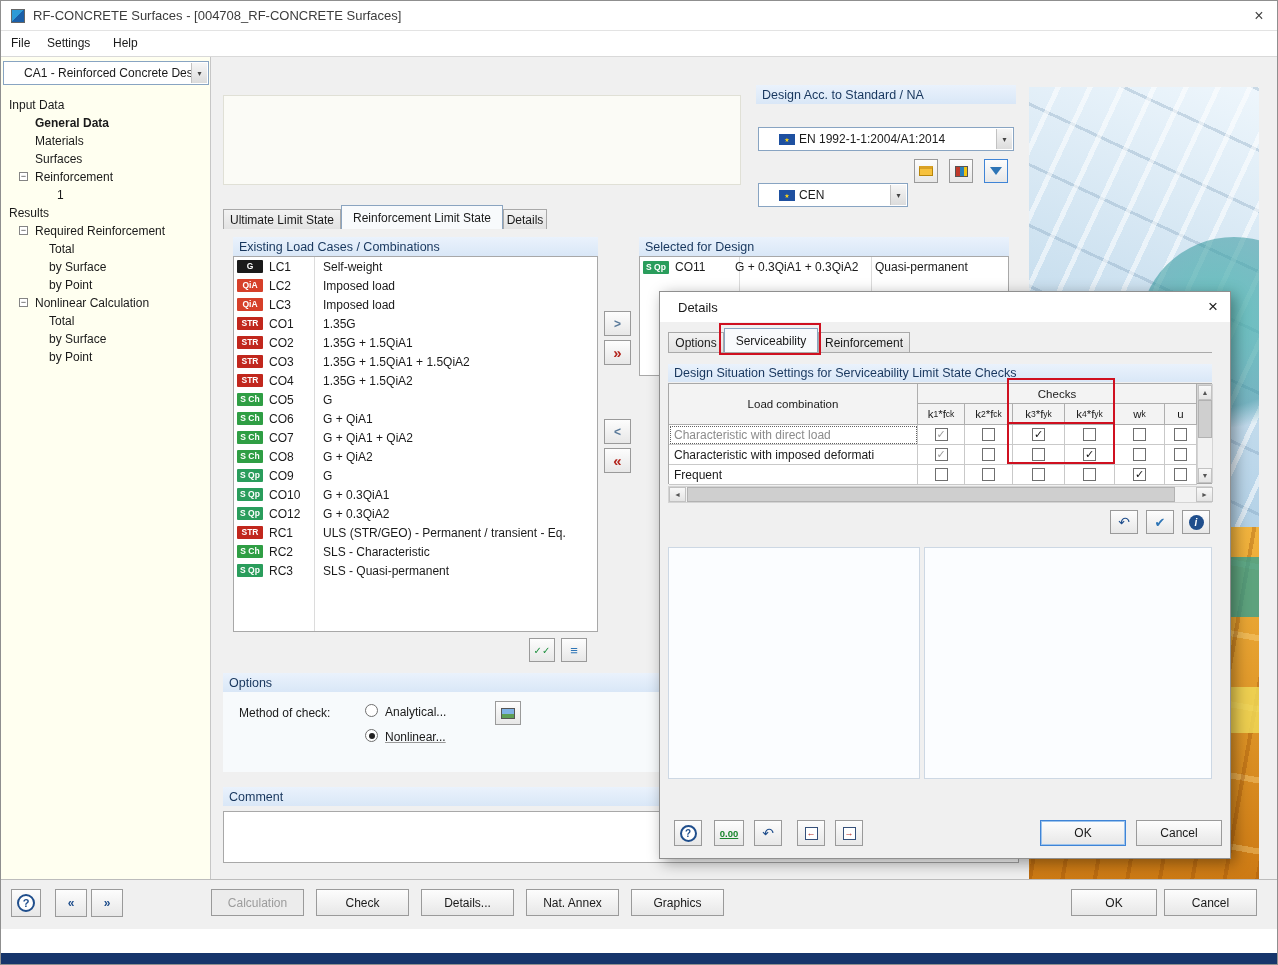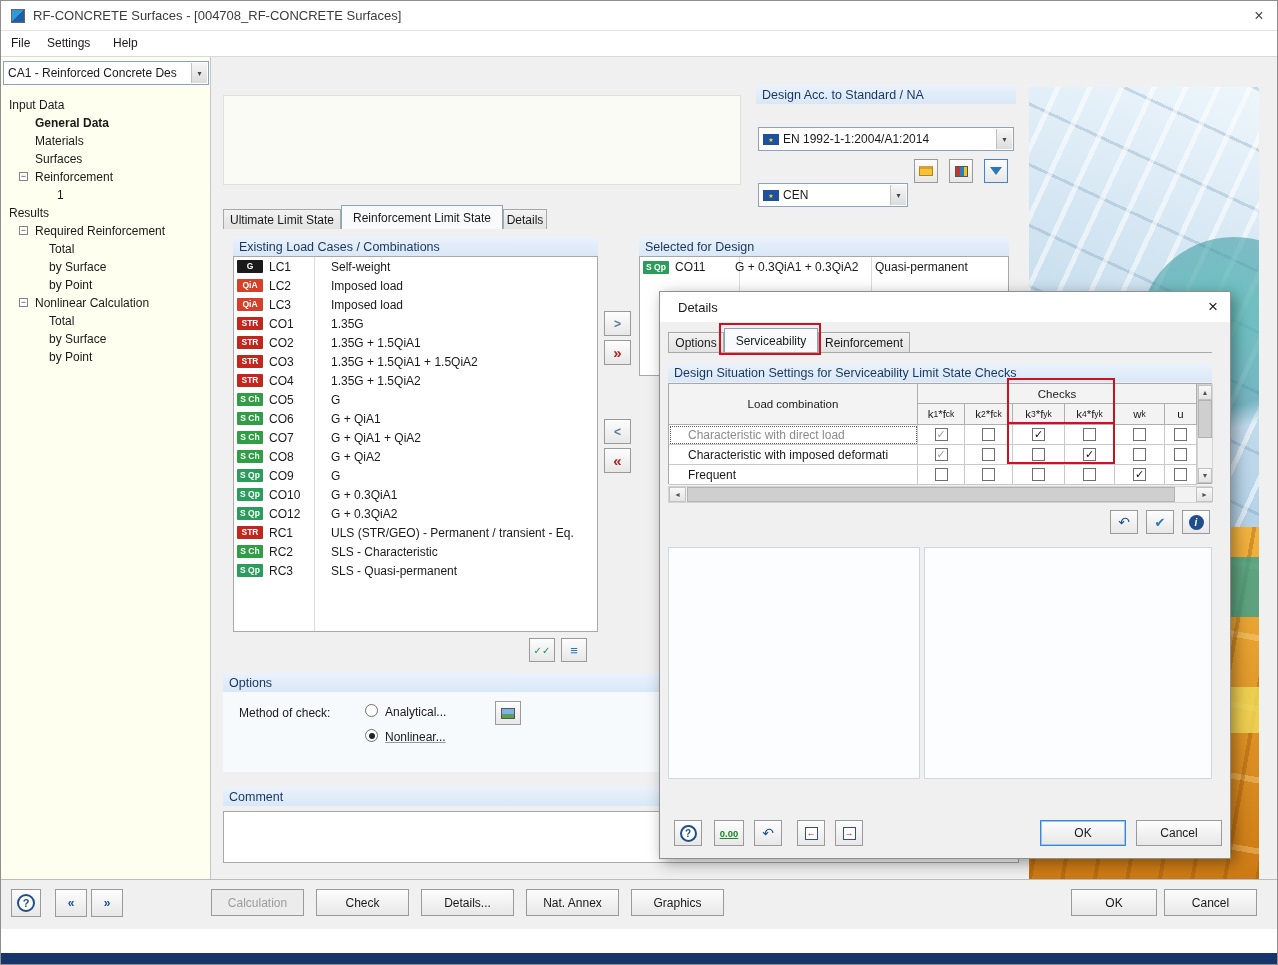--- a/index.html
+++ b/index.html
@@ -9,48 +9,48 @@
     overflow:hidden;border:1px solid #8f8f8f}
   .a{position:absolute}
   sub{font-size:8.5px}
   
   .band{background:linear-gradient(#eaf2fc,#d9e7f7);color:#17365d;font-size:12.5px;
     display:flex;align-items:center;padding:0 6px;white-space:nowrap;overflow:hidden}
   .btn{display:flex;align-items:center;justify-content:center;
     background:linear-gradient(#fdfdfd,#e7e7e7);border:1px solid #9a9a9a;font-size:12px;white-space:nowrap}
   .btn.disabled{color:#9c9c9c;background:#ececec}
   .btn.default{border:1px solid #3f84d6;box-shadow:inset 0 0 0 1px #9cc3ec}
-  .combo{background:#fff;border:1px solid #88a4c2;display:flex;align-items:center;padding-left:4px;position:relative;font-size:12px;white-space:nowrap;overflow:hidden}
+  .combo{background:#fff;border:1px solid #88a4c2;display:flex;align-items:center;padding-left:20px;position:relative;font-size:12px;white-space:nowrap;overflow:hidden}
   .combo .arrowbox{position:absolute;right:1px;top:1px;bottom:1px;width:16px;background:linear-gradient(#f6f6f6,#dcdcdc);
     border-left:1px solid #c2c2c2;display:flex;align-items:center;justify-content:center;font-size:8px;color:#444}
   .flag{width:16px;height:11px;background:#1e50a0;display:inline-flex;align-items:center;justify-content:center;
     color:#ffd617;font-size:6px;margin-right:4px;flex:none}
   .tab{display:flex;align-items:center;justify-content:center;border:1px solid #a9a9a9;border-bottom:none;
     background:linear-gradient(#f3f3f3,#e2e2e2);font-size:12px;white-space:nowrap}
   .tab.active{background:#f8fafc;border-color:#8aa4c0;z-index:2}
   .cbx{width:13px;height:13px;border:1px solid #6f6f6f;background:#fff;display:flex;align-items:center;justify-content:center;flex:none}
   .cbx i{font-style:normal;font-size:11px;font-weight:bold;line-height:1}
   .radio{width:13px;height:13px;border:1px solid #6f6f6f;border-radius:50%;background:#fff;display:inline-flex;align-items:center;justify-content:center;flex:none}
   .radio .dot{width:6px;height:6px;border-radius:50%;background:#222}
   .badge{display:inline-block;width:26px;height:13px;line-height:13px;color:#fff;font-size:8.5px;font-weight:bold;
     text-align:center;border-radius:1px;margin:0 6px 0 3px;flex:none}
   .lrow{display:flex;align-items:center;height:19px;position:relative}
   .lid{width:42px;flex:none}
-  .ldesc{margin-left:20px;white-space:nowrap}
+  .ldesc{margin-left:12px;white-space:nowrap}
   .titem{position:absolute;height:16px;line-height:16px;white-space:nowrap;font-size:12px}
   .exp{position:absolute;width:9px;height:9px;border:1px solid #848484;background:#fff;font-size:9px;line-height:6px;text-align:center;color:#333}
   .sb-btn{background:linear-gradient(#f8f8f8,#e4e4e4);border:1px solid #c2c2c2;color:#555;font-size:7px;display:flex;align-items:center;justify-content:center}
   .sb-track{background:#f2f2f2;border:1px solid #d4d4d4}
   .sb-thumb{background:#cfcfcf;border:1px solid #b2b2b2}
   .ann{position:absolute;border:2px solid #cf1020;z-index:60;pointer-events:none}
   .hc{position:absolute;background:#f3f3f3;border-right:1px solid #aeaeae;border-bottom:1px solid #aeaeae;
     display:flex;align-items:center;justify-content:center;font-size:11.5px}
   .trow{position:absolute;display:flex;height:20px;width:528px;background:#fff}
   .tc{border-right:1px solid #c9c9c9;border-bottom:1px solid #c9c9c9;height:20px;display:flex;align-items:center;justify-content:center;overflow:hidden}
-  .tlabel{width:249px;justify-content:flex-start;padding-left:19px;white-space:nowrap}
+  .tlabel{width:249px;justify-content:flex-start;padding-left:5px;white-space:nowrap}
   .helpcircle{width:22px;height:22px;border:2px solid #1f4e8c;border-radius:50%;color:#1f4e8c;font-weight:bold;
     display:flex;align-items:center;justify-content:center;font-size:13px;background:#fff}
   .minidoc{width:13px;height:13px;border:1px solid #35507a;background:#fff;display:flex;align-items:center;justify-content:center;font-size:9px;color:#b3261e}
 </style>
 </head>
 <body>
 
 <div id="screen">
 
   <div class="a" style="left:0;top:0;width:1278px;height:30px;background:#fff;border-bottom:1px solid #e3e3e3;display:flex;align-items:center">

